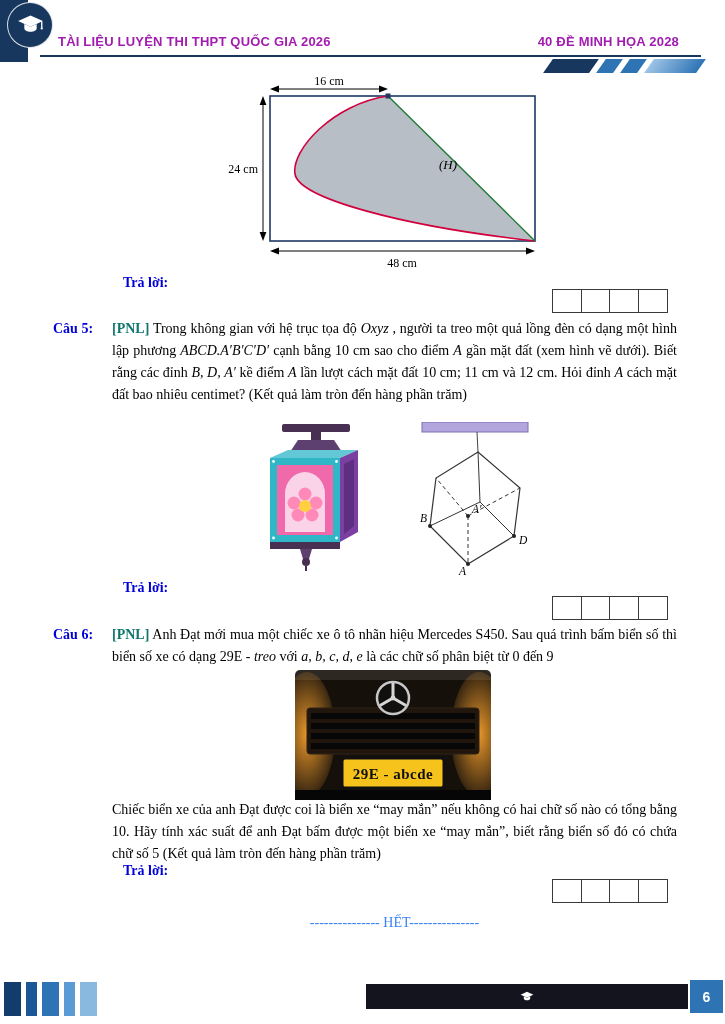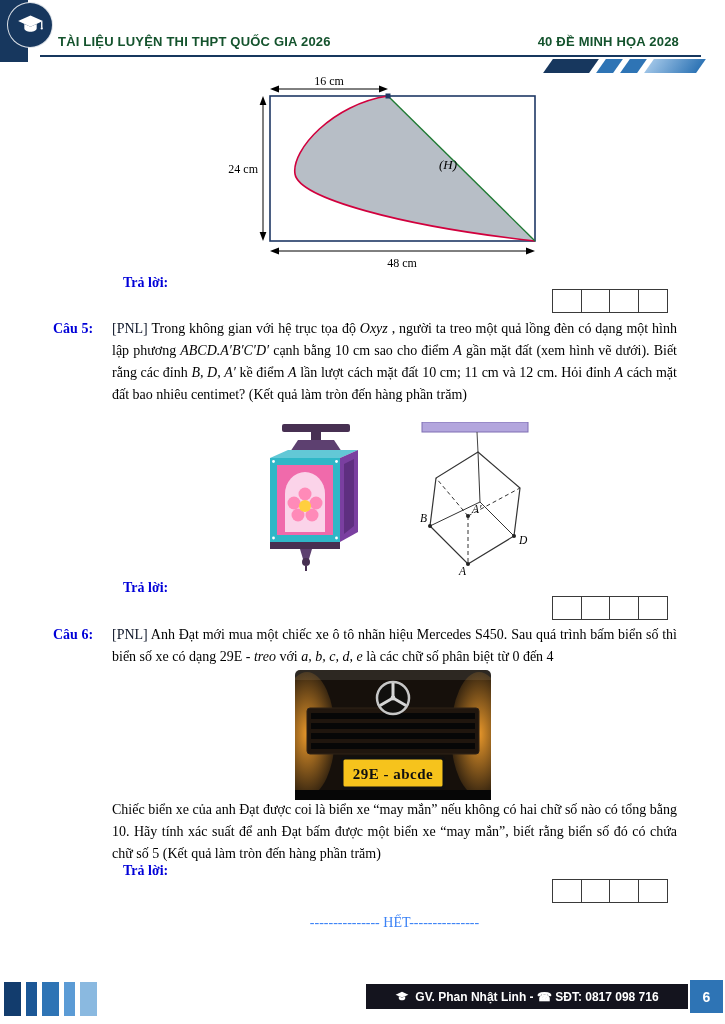--- a/index.html
+++ b/index.html
@@ -16,21 +16,21 @@
   
   .corner-block { position:absolute; left:0; top:0; width:28px; height:62px; background:#17375e; }
   .logo-circle {
     position:absolute; left:7px; top:2px; width:46px; height:46px; border-radius:50%;
     background:#17375e; border:1.5px solid rgba(255,255,255,.85);
     display:flex; align-items:center; justify-content:center;
   }
   .header-row {
     position:absolute; left:58px; right:46px; top:34px;
     display:flex; justify-content:space-between;
-    font-family:"Liberation Sans", sans-serif; font-weight:bold; font-size:13px; color:#14532d;
+    font-family:"Liberation Sans", sans-serif; font-weight:bold; font-size:13px; color:#a21caf;
     letter-spacing:.2px;
   }
   .header-rule { position:absolute; left:40px; right:24px; top:55px; height:2px; background:#17375e; }
   .stripes { position:absolute; top:59px; right:24px; display:flex; gap:7px; }
   .stripes i { display:block; height:14px; transform:skewX(-35deg); }
   .s1 { width:46px; background:#17375e; }
   .s2 { width:17px; background:#2e74b5; }
   .s3 { width:17px; background:#2e74b5; }
   .s4 { width:52px; background:linear-gradient(90deg,#9dc3e6,#2e74b5); }
 
@@ -49,21 +49,21 @@
   .answer-boxes span { width:30px; height:24px; border:1.2px solid #3a3a3a; background:#fff; margin-left:-1.2px; }
   .a1-label{ top:275px; } .a1-boxes{ top:289px; }
   .a2-label{ top:580px; } .a2-boxes{ top:596px; }
   .a3-label{ top:863px; } .a3-boxes{ top:879px; }
 
   
   .question { position:absolute; left:53px; width:624px; display:flex; }
   .q5 { top:318px;justify-content:flex-end; } .q6 { top:624px; }
   .qnum { flex:none; width:59px; font-weight:bold; color:#0000d8; font-size:14px; line-height:22px; }
   .qbody { flex:1; text-align:justify; font-size:14px; line-height:22px; }
-  .qtag { color:#0f172a; font-weight:normal; }
+  .qtag { color:#0f766e; font-weight:bold; }
   .seg-i { font-style:italic; }
   .para2 { position:absolute; left:112px; top:799px; width:565px; text-align:justify; font-size:14px; line-height:22px; }
   .end-line { position:absolute; left:112px; top:915px; width:565px; text-align:center; font-weight:normal; color:#3b82f6; font-size:14px; }
 
   
   .footer-bars { position:absolute; left:4px; top:982px; display:flex; gap:5px; }
   .footer-bars i { display:block; height:34px; }
   .fb1{ width:17px; background:#123c6d; }
   .fb2{ width:11px; background:#1b5796; }
   .fb3{ width:17px; background:#2e74b5; }
@@ -207,21 +207,21 @@
   <p class="answer-label a2-label">Trả lời:</p>
   <div class="answer-boxes a2-boxes">
     <span></span>
       <span></span>
       <span></span>
       <span></span>
   </div>
 
   <section class="question q6">
     <span class="qnum">Câu 6:</span>
-    <p class="qbody"><span class="qtag">[PNL]</span><span><span> Anh Đạt mới mua một chiếc xe ô tô nhãn hiệu Mercedes S450. Sau quá trình bấm biển số thì biển số xe có dạng 29E - </span><span class="seg-i">treo</span><span> với </span><span class="seg-i">a, b, c, d, e</span><span> là các chữ số phân biệt từ 0 đến 4</span></span></p>
+    <p class="qbody"><span class="qtag">[PNL]</span><span><span> Anh Đạt mới mua một chiếc xe ô tô nhãn hiệu Mercedes S450. Sau quá trình bấm biển số thì biển số xe có dạng 29E - </span><span class="seg-i">treo</span><span> với </span><span class="seg-i">a, b, c, d, e</span><span> là các chữ số phân biệt từ 0 đến 9</span></span></p>
   </section>
 
   <figure class="car-fig">
     <svg width="196" height="130" viewBox="0 0 196 130">
       <defs>
         <radialGradient id="glow" cx="0.5" cy="0.5" r="0.6">
           <stop offset="0" stop-color="#ffa62e" stop-opacity="0.9"></stop>
           <stop offset="1" stop-color="#ffa62e" stop-opacity="0"></stop>
         </radialGradient>
       </defs>
@@ -266,18 +266,17 @@
         <i class="fb2"></i>
         <i class="fb3"></i>
         <i class="fb4"></i>
         <i class="fb5"></i>
     </div>
     <div class="contact-bar">
       <svg width="14" height="14" viewBox="0 0 24 24">
         <path d="M12 3 L23 8 L12 13 L1 8 Z" fill="#fff"></path>
         <path d="M6.5 10.6 V14.4 C6.5 16.2 9 17.5 12 17.5 C15 17.5 17.5 16.2 17.5 14.4 V10.6 L12 13.1 Z" fill="#fff"></path>
       </svg>
-      <span>GV. Phan Nhật Linh  -  ☎ SĐT: 0817 098 716</span>
     </div>
     <div class="page-box">6</div>
   </footer>
 
 </div>
 
 </body></html>

